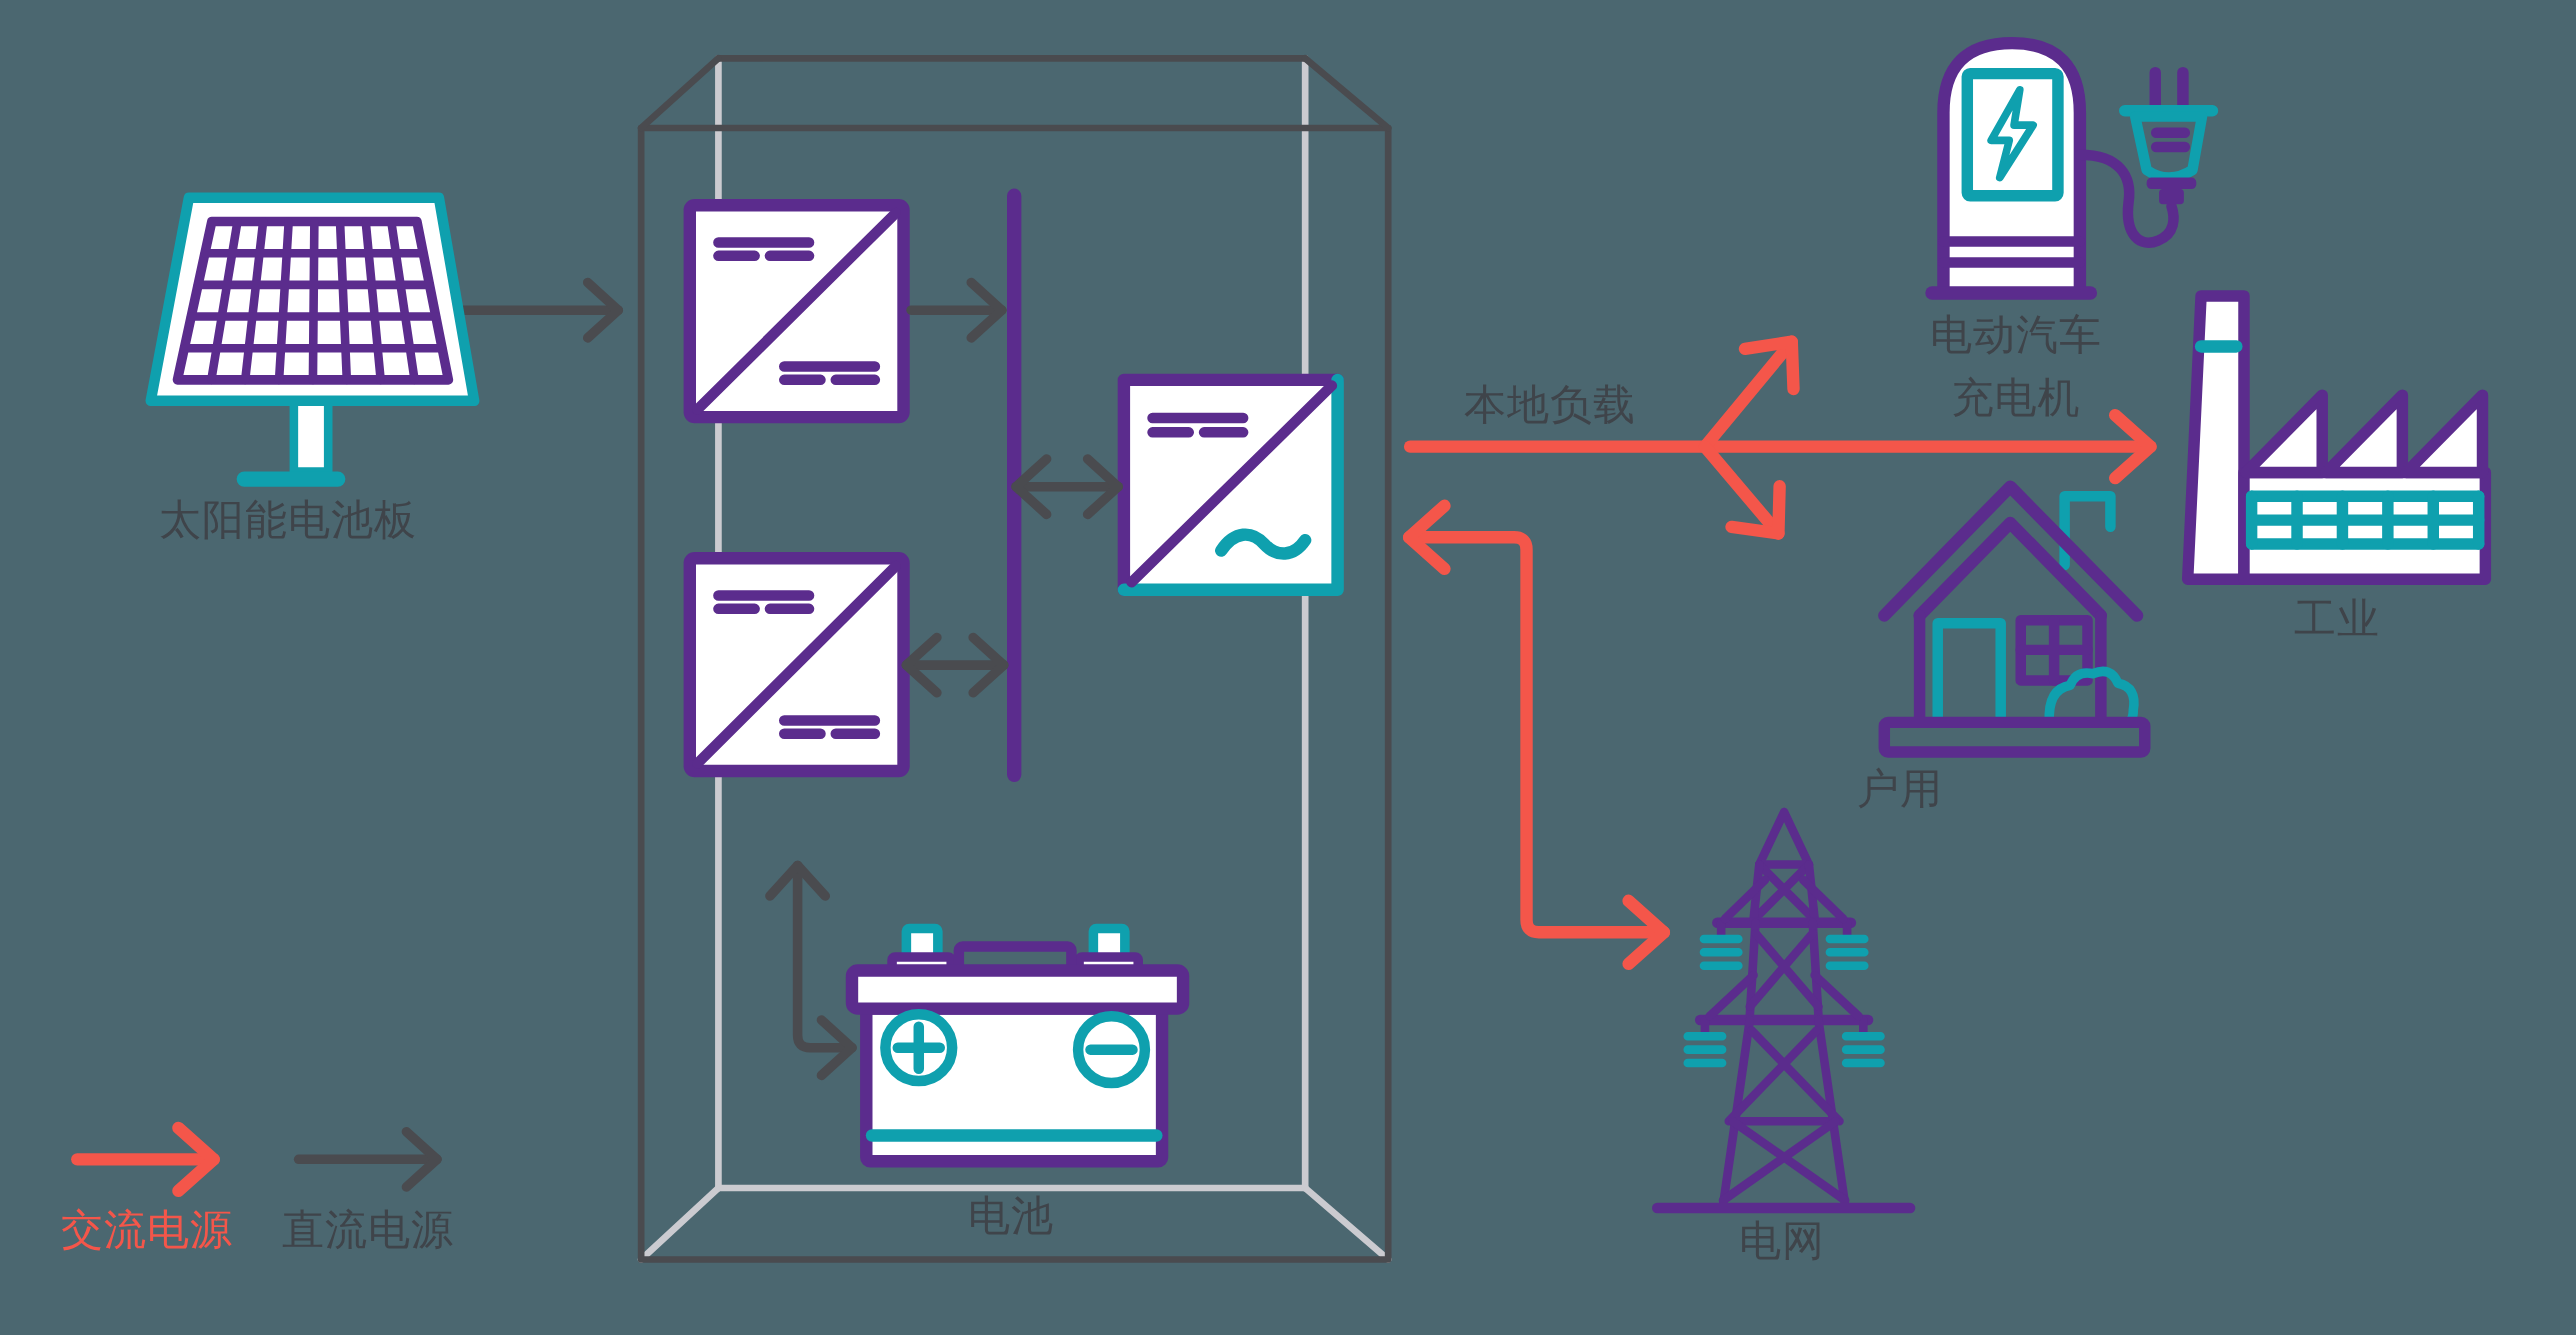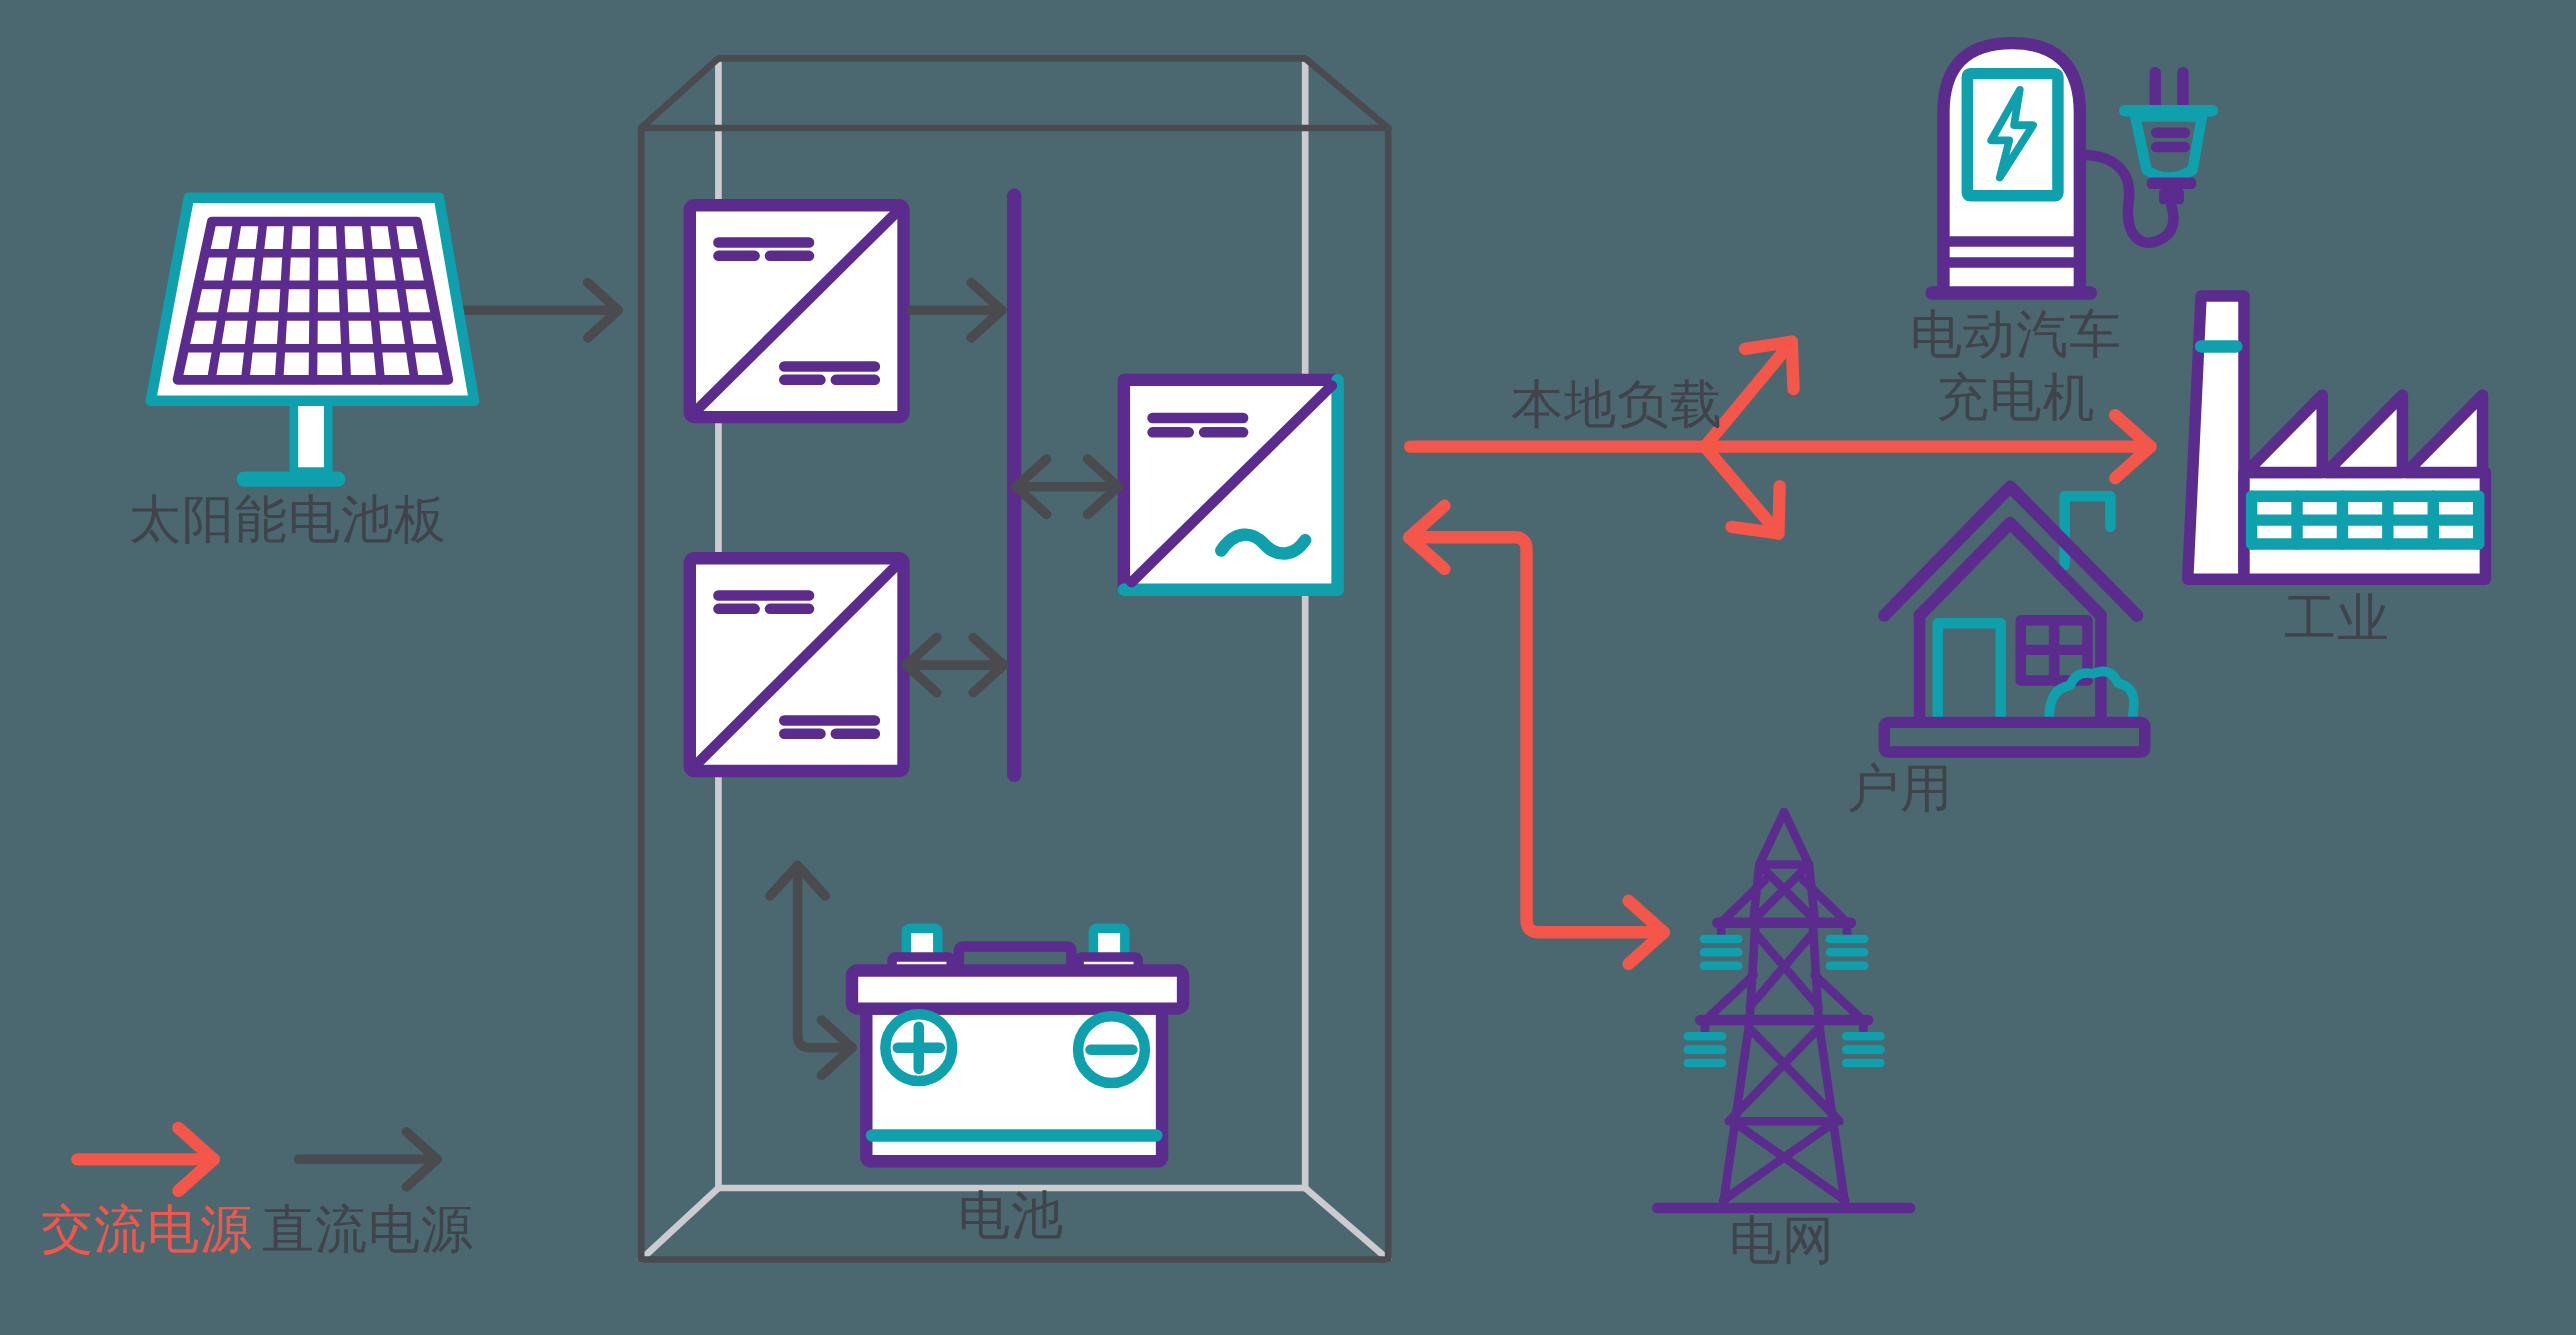--- a/index.html
+++ b/index.html
@@ -8,21 +8,21 @@
   }
   html,body{margin:0;padding:0;}
   .canvas{position:relative;width:2576px;height:1336px;background:var(--background);overflow:hidden;
           font-family:"Liberation Sans","DejaVu Sans",sans-serif;}
   svg{position:absolute;left:0;top:0;}
   svg *{fill:none;stroke-linecap:round;stroke-linejoin:round;}
   .sp{stroke:var(--purple);} .st{stroke:var(--teal);} .sd{stroke:var(--dark-gray);}
   .sl{stroke:var(--light-gray);} .sr{stroke:var(--red);}
   .fw{fill:var(--white);} .fp{fill:var(--purple);stroke:none;} .ft{fill:var(--teal);stroke:none;}
   .lbl{position:absolute;transform:translate(-50%,-50%);color:var(--text);
-       font-size:52px;font-weight:500;white-space:nowrap;letter-spacing:1px;}
+       font-size:42px;font-weight:500;white-space:nowrap;letter-spacing:1px;}
   .lbl.red{color:var(--red);font-family:Liberation Serif, serif;}
 </style>
 </head>
 <body>
 
 <div class="canvas">
 <svg width="2576" height="1336" viewBox="0 0 2700 1400">
   <defs>
     <marker id="mDark" markerWidth="90" markerHeight="90" viewBox="-45 -45 90 90" refX="0" refY="0" markerUnits="userSpaceOnUse" orient="auto-start-reverse">
       <path d="M-32,-29 L0,0 L-32,29" stroke="#4a4b4f" stroke-width="10" fill="none" stroke-linecap="round" stroke-linejoin="round"></path>
@@ -204,21 +204,21 @@
   </g>
 
   <g>
     <path class="sr" stroke-width="13" marker-end="url(#mRed)" d="M81,1215 H224"></path>
     <path class="sd" stroke-width="10" marker-end="url(#mDark)" d="M313,1215 H458"></path>
   </g>
 </svg>
 
 <div class="lbl" style="left:288px;top:520px">太阳能电池板</div>
 <div class="lbl" style="left:1011px;top:1216px">电池</div>
-<div class="lbl" style="left:1617px;top:405px">本地负载</div>
+<div class="lbl" style="left:1550px;top:405px">本地负载</div>
 <div class="lbl" style="left:2016px;top:335px">电动汽车</div>
 <div class="lbl" style="left:2016px;top:398px">充电机</div>
 <div class="lbl" style="left:2337px;top:619px">工业</div>
 <div class="lbl" style="left:1900px;top:789px">户用</div>
 <div class="lbl" style="left:1782px;top:1241px">电网</div>
 <div class="lbl red" style="left:147px;top:1230px">交流电源</div>
 <div class="lbl" style="left:368px;top:1230px">直流电源</div>
 </div>
 
 

